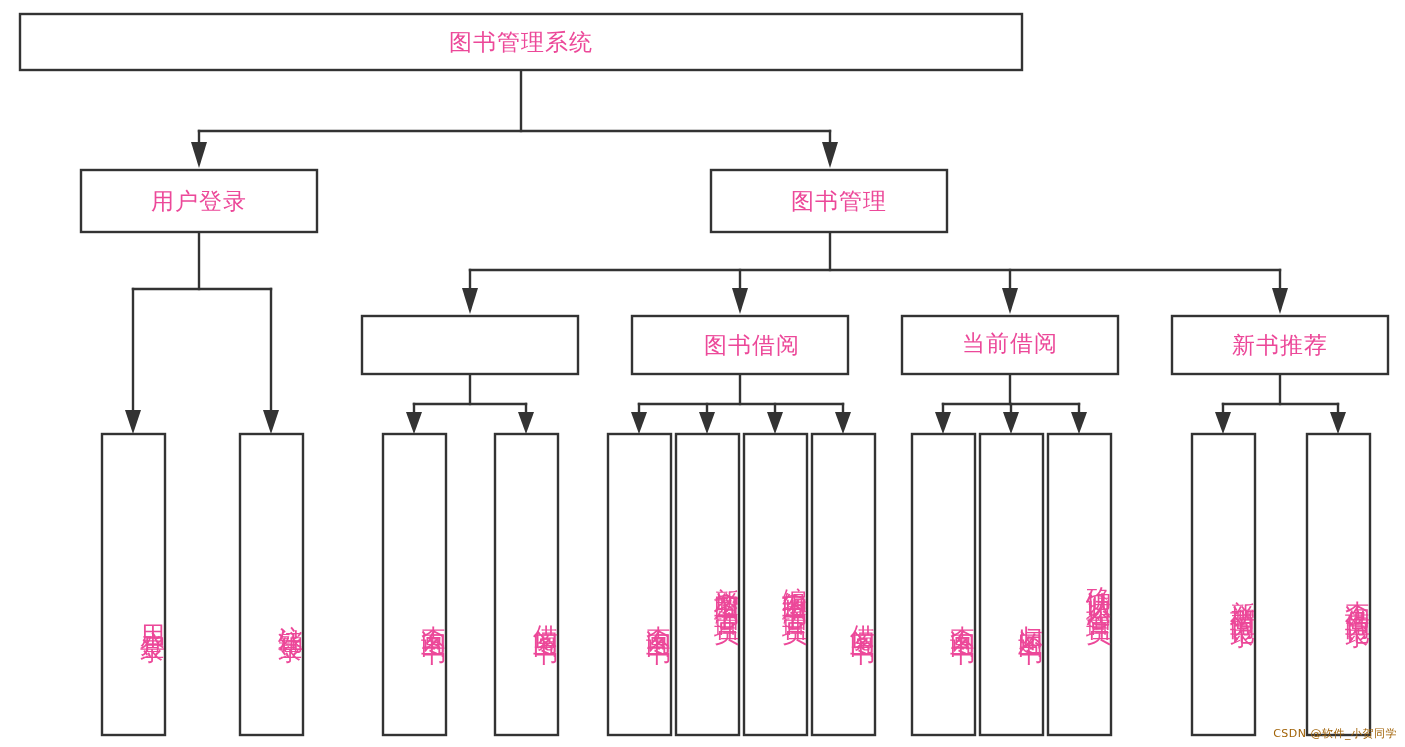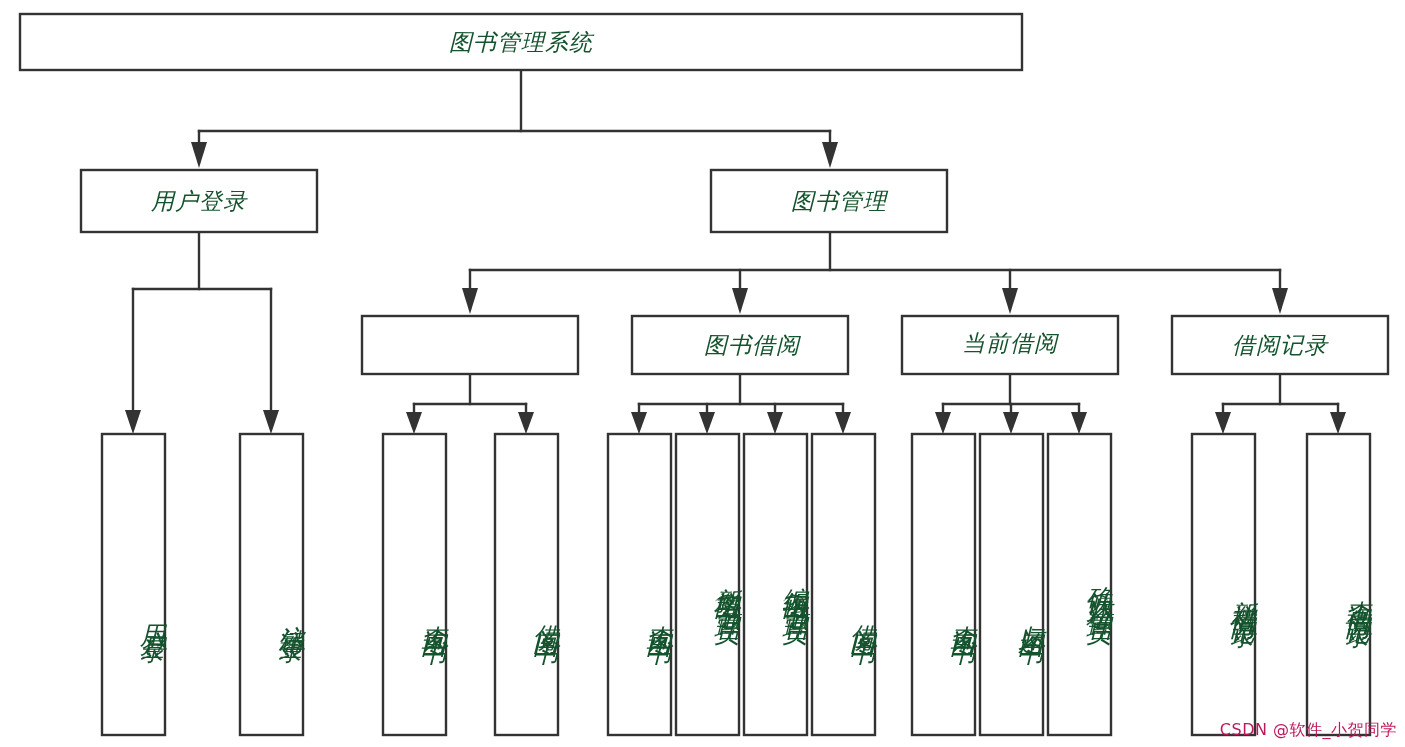--- a/index.html
+++ b/index.html
@@ -38,45 +38,44 @@
   }
   .arrow-head {
     fill: #333333;
     stroke: none;
   }
   .node-label {
     position: absolute;
     display: flex;
     align-items: center;
     justify-content: center;
-    color: #14532d;
+    color: #ec4899;
     text-align: center;
     pointer-events: none;
-    font-style: italic;
   }
   .node-label.horizontal {
     font-size: 23px;
     letter-spacing: 1px;
     line-height: 1.15;
   }
   .node-label.vertical {
     writing-mode: vertical-rl;
     text-orientation: upright;
     font-size: 25px;
     letter-spacing: 5px;
     line-height: 1;
     align-items: flex-start;
     justify-content: center;
   }
   .watermark {
     position: absolute;
     right: 8px;
     bottom: 6px;
-    font-size: 16px;
-    color: #be185d;
+    font-size: 11px;
+    color: #a16207;
     letter-spacing: 0.5px;
     font-family: "DejaVu Sans", "Liberation Sans", sans-serif;
     white-space: nowrap;
   }
 </style>
 </head>
 <body>
 
 <div id="diagram-root">
 
@@ -184,21 +183,21 @@
     <rect class="node-rect" x="1307" y="434" width="63" height="301"></rect>
   </svg>
 
   <div class="node-label horizontal" style="left:20px; top:14px; width:1002px; height:56px;">图书管理系统</div>
 
   <div class="node-label horizontal" style="left:81px; top:170px; width:236px; height:62px;">用户登录</div>
   <div class="node-label horizontal" style="left:711px; top:170px; width:256px; height:62px;">图书管理</div>
 
   <div class="node-label horizontal" style="left:644px; top:316px; width:216px; height:58px;">图书借阅</div>
   <div class="node-label horizontal" style="left:902px; top:316px; width:216px; height:54px;">当前借阅</div>
-  <div class="node-label horizontal" style="left:1172px; top:316px; width:216px; height:58px;">借阅记录</div>
+  <div class="node-label horizontal" style="left:1172px; top:316px; width:216px; height:58px;">新书推荐</div>
 
   <div class="node-label vertical" style="left:102px; top:494px; width:63px; height:241px;">用户登录</div>
   <div class="node-label vertical" style="left:240px; top:494px; width:63px; height:241px;">注销登录</div>
 
   <div class="node-label vertical" style="left:383px; top:494px; width:63px; height:241px;">查询图书</div>
   <div class="node-label vertical" style="left:495px; top:494px; width:63px; height:241px;">借阅图书</div>
 
   <div class="node-label vertical" style="left:608px; top:494px; width:63px; height:241px;">查询图书</div>
   <div class="node-label vertical" style="left:676px; top:444px; width:63px; height:291px;">新增图书（管理员）</div>
   <div class="node-label vertical" style="left:744px; top:444px; width:63px; height:291px;">编辑图书（管理员）</div>

